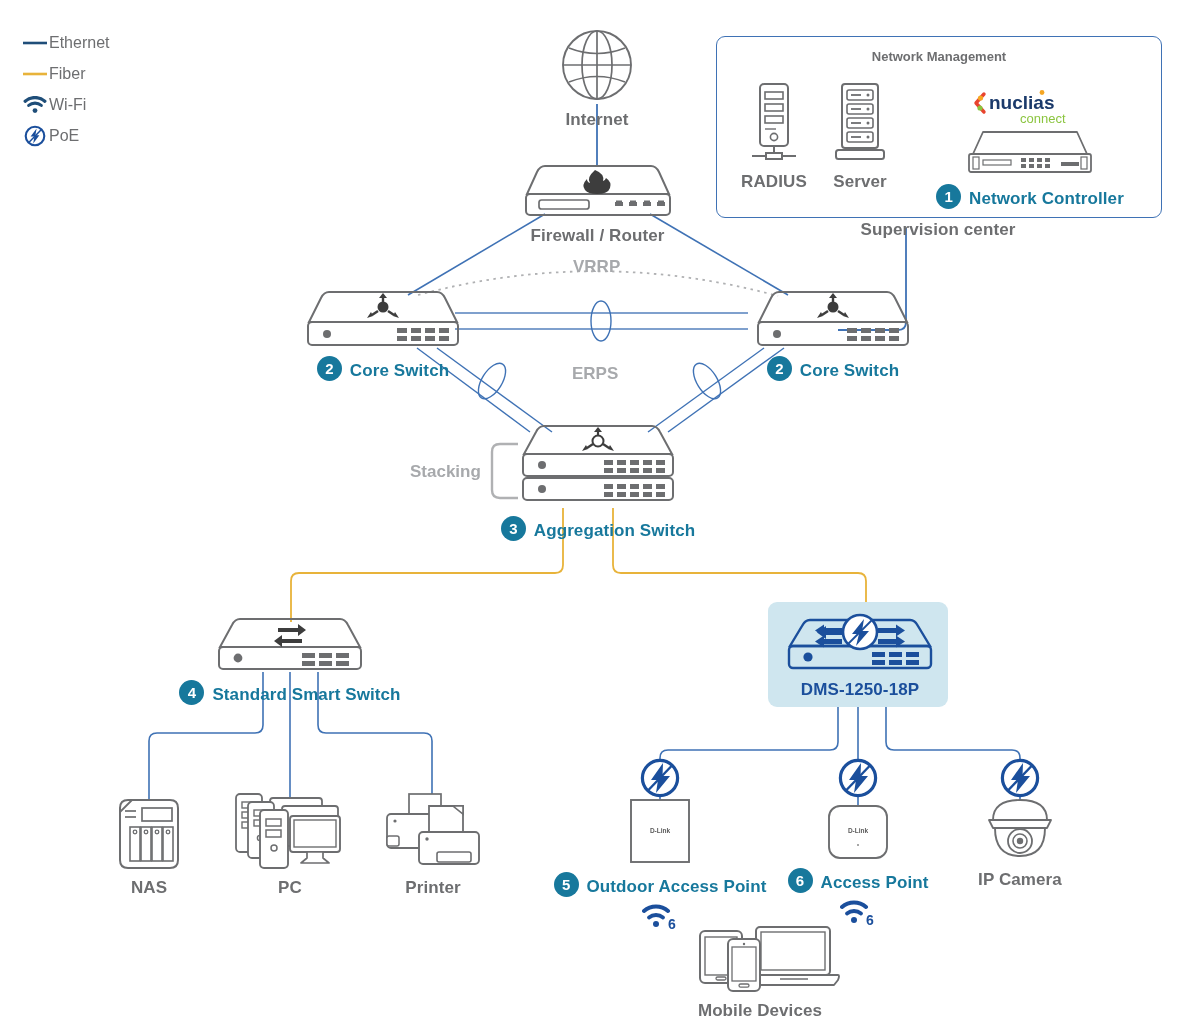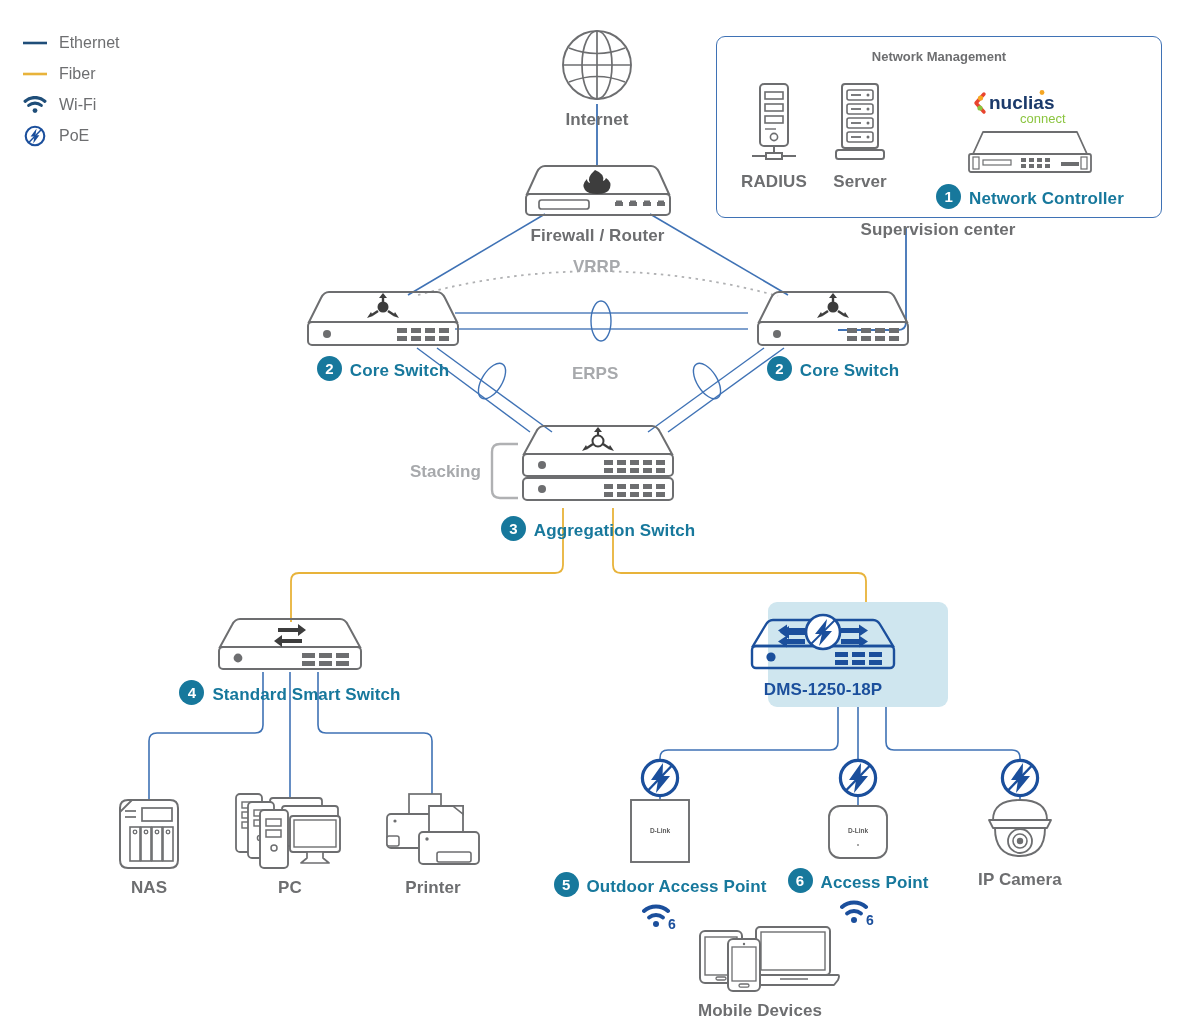--- a/index.html
+++ b/index.html
@@ -8,21 +8,21 @@
   #stage{position:absolute;inset:0;width:1200px;height:1034px;}
   #wires{position:absolute;left:0;top:0;width:1200px;height:1034px;pointer-events:none;}
   .node{position:absolute;display:flex;flex-direction:column;align-items:center;}
   .cap{font-size:17px;color:#6d6e70;font-weight:700;white-space:nowrap;margin-top:4px;letter-spacing:.1px;}
   .cap.teal{color:#17789c;}
   .cap.dark{color:#2b5ca5;}
   .capline{display:flex;align-items:center;gap:8px;white-space:nowrap;margin-top:4px;}
   .badge{width:25px;height:25px;border-radius:50%;background:#17789c;color:#fff;
          font-size:15px;font-weight:700;display:flex;align-items:center;justify-content:center;flex:0 0 auto;}
   .legend{position:absolute;left:22px;top:34px;display:flex;flex-direction:column;gap:13px;}
-  .legrow{display:flex;align-items:center;gap:11px;}
+  .legrow{display:flex;align-items:center;gap:1px;}
   .legrow .lbl{font-size:16px;color:#6d6e70;font-weight:400;}
   .swatch{width:26px;height:18px;display:flex;align-items:center;justify-content:center;flex:0 0 auto;}
   .nmbox{position:absolute;left:716px;top:36px;width:444px;height:180px;border:1.6px solid #3f72b5;
          border-radius:9px;background:#fff;}
   .nmtitle{position:absolute;top:12px;left:0;width:100%;text-align:center;font-size:13px;color:#6d6e70;font-weight:700;}
   .dms{position:absolute;left:768px;top:602px;width:180px;height:105px;background:#cfe6ef;border-radius:9px;}
   .erps,.vrrp,.stacking{position:absolute;font-size:17px;color:#a7a9ac;font-weight:700;}
 </style>
 </head>
 <body>
@@ -369,21 +369,21 @@
         </g>
       </svg>
     </span>
     <div class="capline">
       <span class="badge">4</span>
       <span class="cap teal">Standard Smart Switch</span>
     </div>
   </div>
 
   <div class="dms"></div>
-  <div class="node" style="left:749px;top:612px;width:148px;justify-content:space-between;">
+  <div class="node" style="left:786px;top:612px;width:148px;justify-content:space-between;">
     <span>
       <svg width="148" height="60" viewBox="0 0 148 60">
         <path d="M24 8 L124 8 Q129 8 132 14 L144 34 L4 34 L16 14 Q19 8 24 8 Z" fill="none" stroke="#1b4f9c" stroke-width="2.4"></path>
         <rect x="3" y="34" width="142" height="22" rx="4" fill="none" stroke="#1b4f9c" stroke-width="2.4"></rect>
         <circle cx="22" cy="45" r="4.6" fill="#1b4f9c"></circle>
         <g fill="#1b4f9c">
           <rect x="86" y="40" width="13" height="5"></rect>
             <rect x="103" y="40" width="13" height="5"></rect>
           <rect x="120" y="40" width="13" height="5"></rect>
           <rect x="86" y="48" width="13" height="5"></rect>

